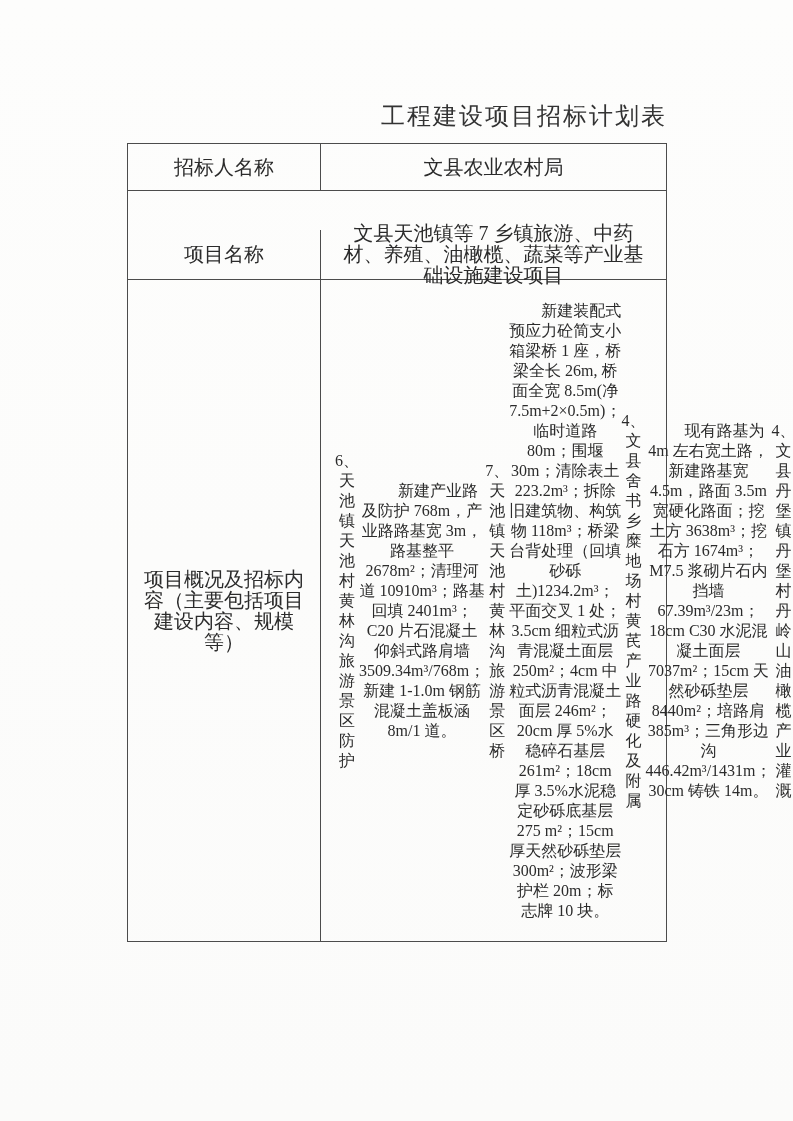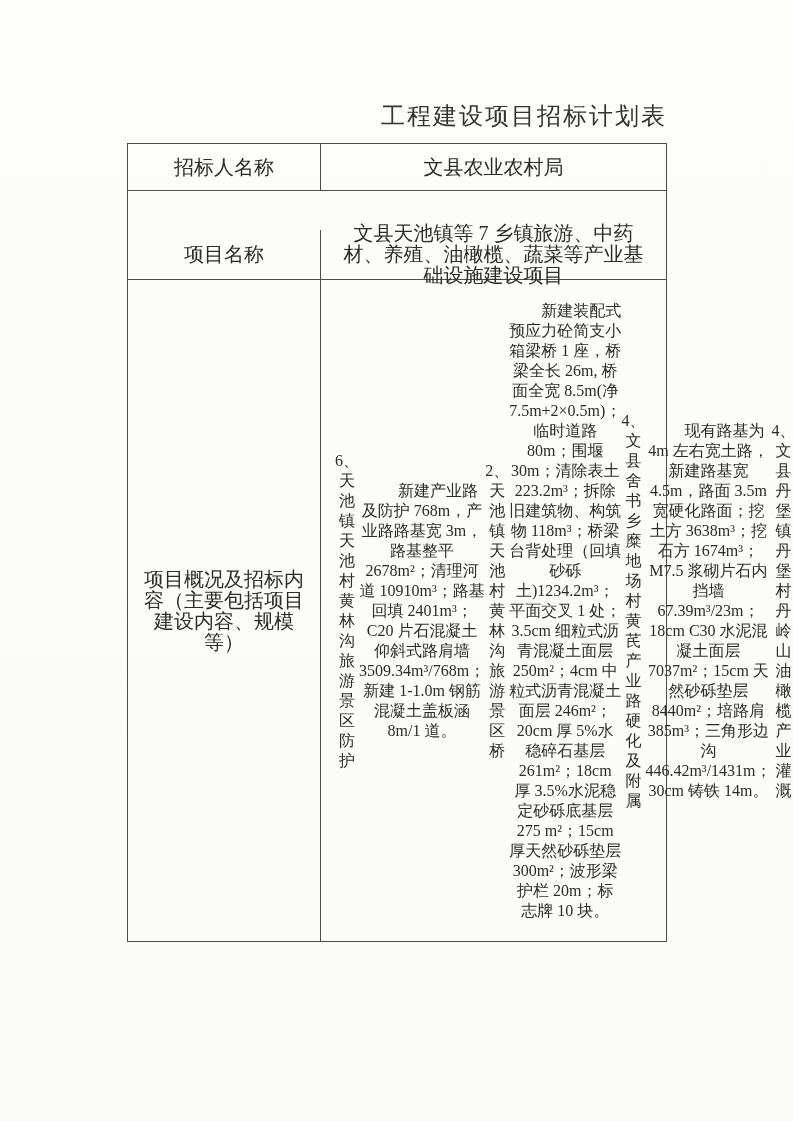--- a/index.html
+++ b/index.html
@@ -96,21 +96,21 @@
       <div class="cell value">文县天池镇等 7 乡镇旅游、中药材、养殖、油橄榄、蔬菜等产业基础设施建设项目</div>
     </div>
 
 
 
     <div class="trow r5">
       <div class="cell label">项目概况及招标内容（主要包括项目建设内容、规模等）</div>
       <div class="cell value overview-content">
         <p class="sec-heading">6、天池镇天池村黄林沟旅游景区防护</p>
         <p class="sec-body">新建产业路及防护 768m，产业路路基宽 3m，路基整平 2678m²；清理河道 10910m³；路基回填 2401m³；C20 片石混凝土仰斜式路肩墙 3509.34m³/768m；新建 1-1.0m 钢筋混凝土盖板涵 8m/1 道。</p>
-        <p class="sec-heading">2、天池镇天池村黄林沟旅游景区桥</p>
+        <p class="sec-heading">7、天池镇天池村黄林沟旅游景区桥</p>
         <p class="sec-body">新建装配式预应力砼简支小箱梁桥 1 座，桥梁全长 26m, 桥面全宽 8.5m(净 7.5m+2×0.5m)；临时道路 80m；围堰 30m；清除表土 223.2m³；拆除旧建筑物、构筑物 118m³；桥梁台背处理（回填砂砾土)1234.2m³；平面交叉 1 处；3.5cm 细粒式沥青混凝土面层 250m²；4cm 中粒式沥青混凝土面层 246m²；20cm 厚 5%水稳碎石基层 261m²；18cm 厚 3.5%水泥稳定砂砾底基层 275 m²；15cm 厚天然砂砾垫层 300m²；波形梁护栏 20m；标志牌 10 块。</p>
         <p class="sec-heading">4、文县舍书乡糜地场村黄芪产业路硬化及附属</p>
         <p class="sec-body">现有路基为 4m 左右宽土路，新建路基宽 4.5m，路面 3.5m 宽硬化路面；挖土方 3638m³；挖石方 1674m³；M7.5 浆砌片石内挡墙 67.39m³/23m；18cm C30 水泥混凝土面层 7037m²；15cm 天然砂砾垫层 8440m²；培路肩 385m³；三角形边沟 446.42m³/1431m；30cm 铸铁 14m。</p>
         <p class="sec-heading">4、文县丹堡镇丹堡村丹岭山油橄榄产业灌溉</p>
 
       </div>
     </div>
 
   </div>
 </div>

